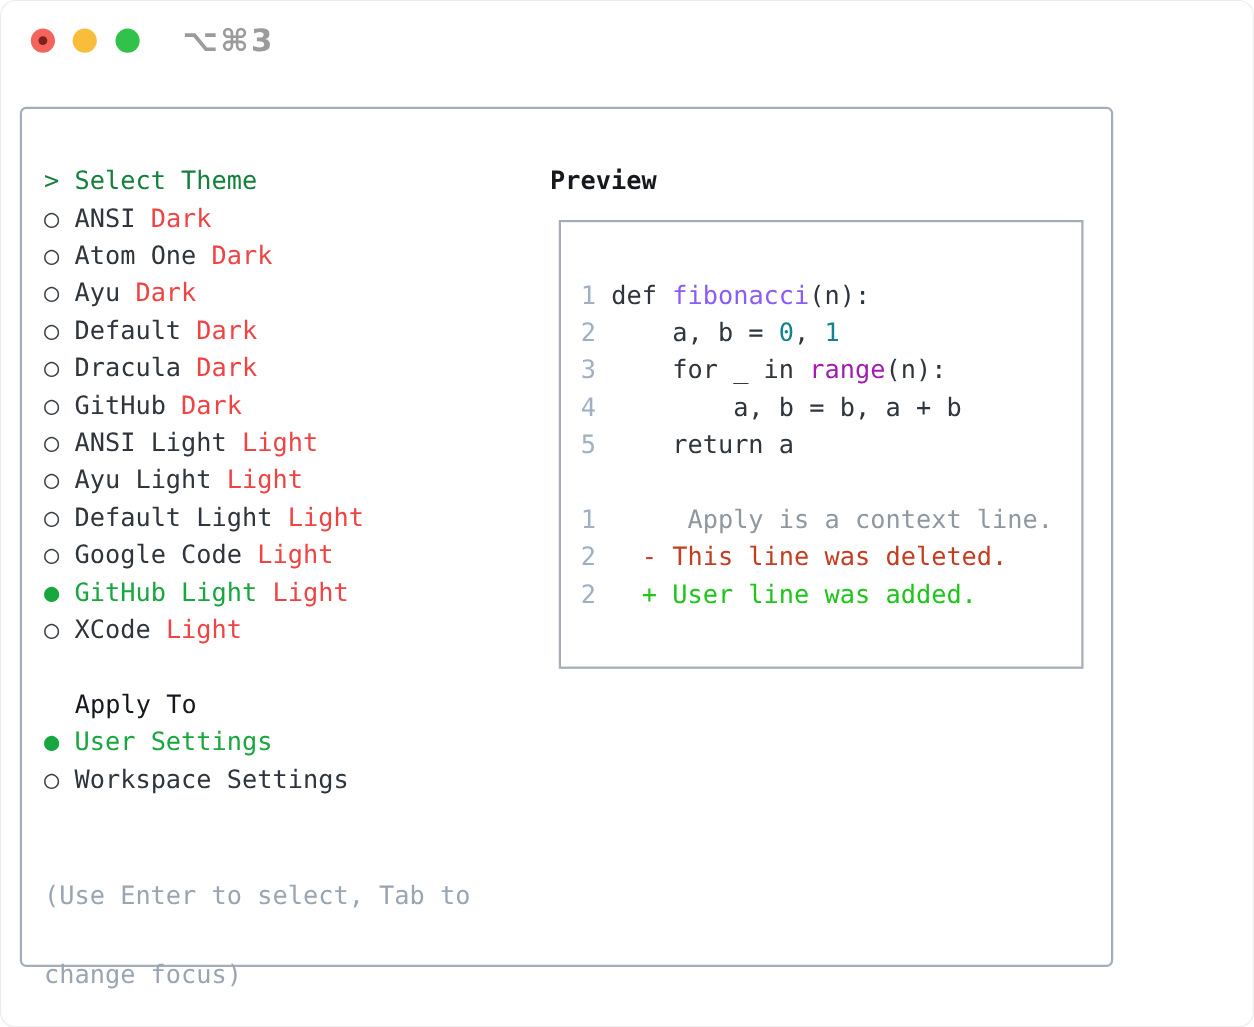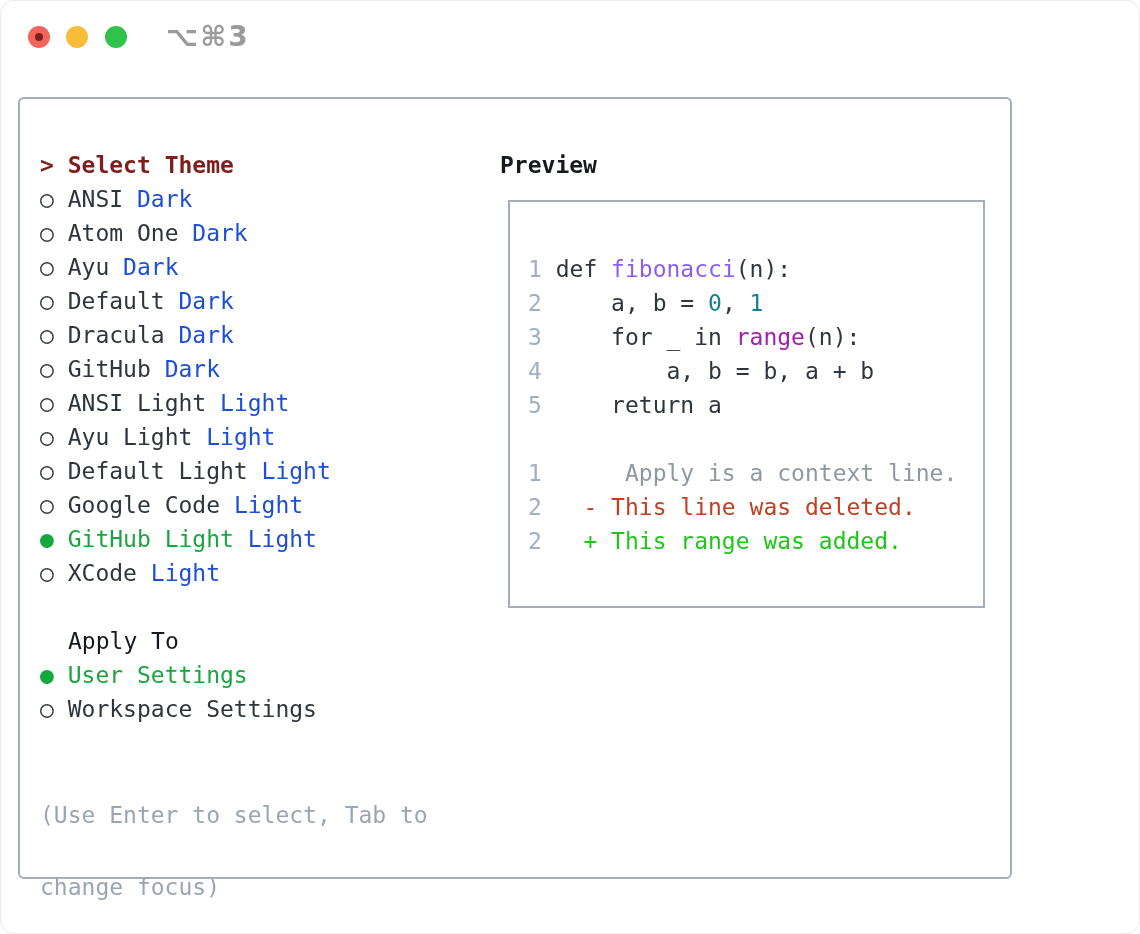--- a/index.html
+++ b/index.html
@@ -16,22 +16,22 @@
   .light-green{left:105px;background:#30c24b;}
   .shortcut{position:absolute;left:166px;top:20px;font-family:"DejaVu Sans","Liberation Sans",sans-serif;
             font-size:28px;font-weight:bold;color:#9b9b9b;letter-spacing:2px;}
   
   .panel{position:absolute;left:18px;top:97px;width:994px;height:782px;
          border:2px solid #a4adb8;border-radius:6px;background:#ffffff;box-sizing:border-box;}
   .left-col{position:absolute;left:20px;top:49px;font-size:23px;line-height:34px;color:#2f353d;}
   .row{height:34px;white-space:pre;}
   .row .mark{color:#3a4047;}
   .row.selected .mark,.row.selected .name{color:#18a73f;}
-  .row .variant{color:#1d4ed8;text-align:center;}
-  .hdr{font-weight:bold;color:#7f1d1d;}
+  .row .variant{color:#ef4444;text-align:center;}
+  .hdr{font-weight:normal;color:#15803d;}
   .spacer{height:34px;}
   .apply-hdr{height:34px;padding-left:28px;white-space:pre;color:#15191e;}
   .hint{color:#9aa5b2;white-space:pre;margin-top:38px;}
   
   .preview-title{position:absolute;left:480px;top:49px;font-size:23px;line-height:34px;
                  font-weight:bold;color:#15191e;white-space:pre;}
   .preview-box{position:absolute;left:488px;top:101px;width:477px;height:408px;
                border:2px solid #a4adb8;background:#ffffff;box-sizing:border-box;
                padding:50px 0 0 18px;overflow:hidden;}
   .line{height:34px;font-size:23px;line-height:34px;white-space:pre;color:#2f353d;}
@@ -89,17 +89,17 @@
 
     <div class="preview-box">
       <div class="line"><span class="lineno">1</span><span> def </span><span class="tok-fn-red">fibonacci</span><span>(n):</span></div>
       <div class="line"><span class="lineno">2</span><span>     a, b = </span><span class="tok-num">0</span><span>, </span><span class="tok-num">1</span></div>
       <div class="line"><span class="lineno">3</span><span>     for _ in </span><span class="tok-builtin">range</span><span>(n):</span></div>
       <div class="line"><span class="lineno">4</span><span>         a, b = b, a + b</span></div>
       <div class="line"><span class="lineno">5</span><span>     return a</span></div>
       <div class="line"></div>
       <div class="line diff-ctx"><span class="lineno">1</span><span>      Apply is a context line.</span></div>
       <div class="line diff-del"><span class="lineno">2</span><span>   - This line was deleted.</span></div>
-      <div class="line diff-add"><span class="lineno">2</span><span>   + This range was added.</span></div>
+      <div class="line diff-add"><span class="lineno">2</span><span>   + User line was added.</span></div>
     </div>
 
   </div>
 </div>
 
 </body></html>

